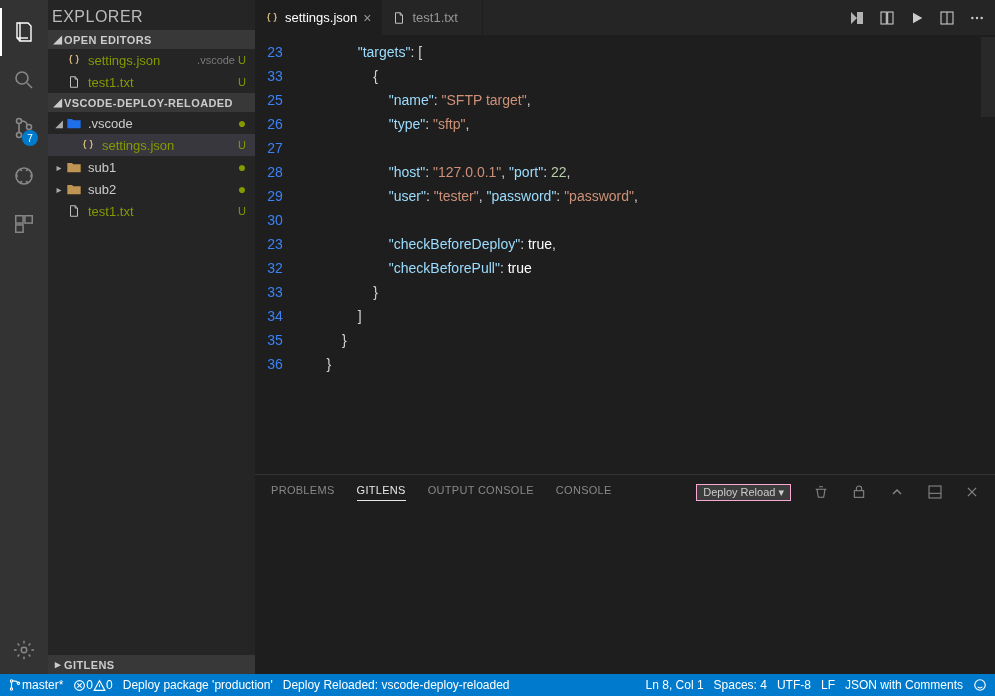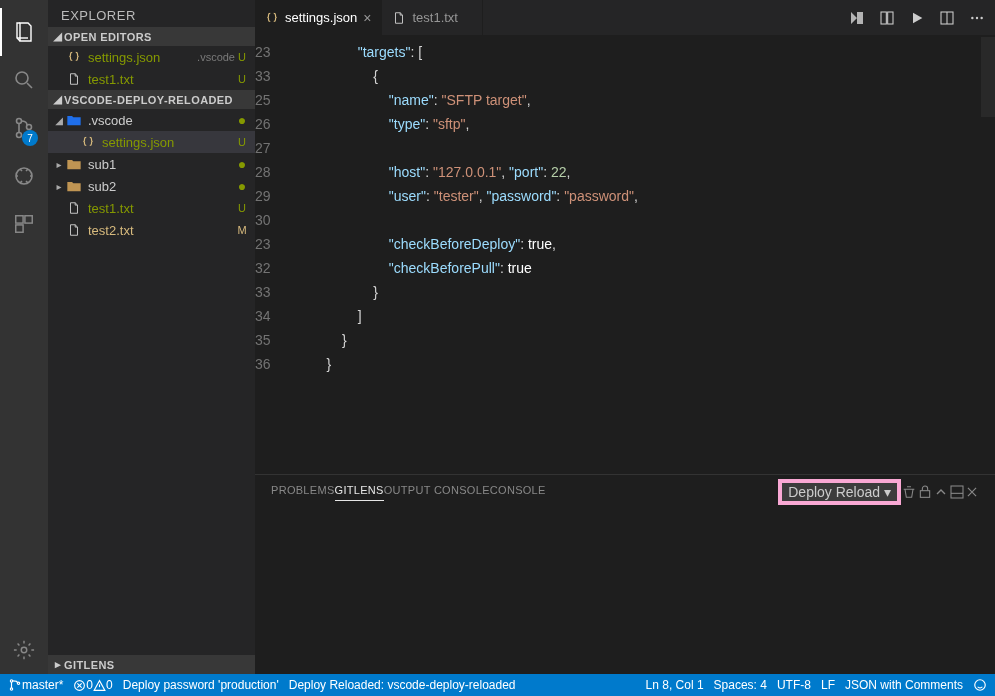--- a/index.html
+++ b/index.html
@@ -5,21 +5,21 @@
 * { margin: 0; padding: 0; box-sizing: border-box; font-family: "Segoe UI", Arial, sans-serif; }
 body { background: #1e1e1e; color: #cccccc; width: 995px; height: 696px; overflow: hidden; font-size: 13px; display: flex; flex-direction: column; }
 .main-row { display: flex; flex: 1; overflow: hidden; }
 .activity-bar { width: 48px; background: #333333; display: flex; flex-direction: column; align-items: center; padding-top: 8px; }
 .activity-bar .act-icon { width: 48px; height: 48px; display: flex; align-items: center; justify-content: center; color: #888; cursor: pointer; position: relative; }
 .activity-bar .act-icon.active { color: #fff; }
 .activity-bar .act-icon.active::before { content: ""; position: absolute; left: 0; top: 0; width: 2px; height: 48px; background: #fff; }
 .activity-bar .spacer { flex: 1; }
 .activity-bar .badge { position: absolute; bottom: 6px; left: 22px; background: #007acc; color: #fff; border-radius: 10px; font-size: 10px; min-width: 16px; height: 16px; display: flex; align-items: center; justify-content: center; padding: 0 3px; }
 .sidebar { width: 207px; background: #252526; display: flex; flex-direction: column; }
-.sidebar-title { padding: 8px 12px 4px 4px; font-size: 13px; color: #bbb; letter-spacing: 0.5px; margin-left: 9px; }
+.sidebar-title { padding: 8px 12px 4px 4px; font-size: 16px; color: #bbb; letter-spacing: 0.5px; }
 .section-header { background: #383838; padding: 3px 6px 3px 4px; font-size: 11px; font-weight: 700; letter-spacing: 0.4px; color: #ccc; display: flex; align-items: center; cursor: pointer; }
 .section-header .chev { width: 12px; text-align: center; }
 .tree { }
 .tree-row { display: flex; align-items: center; height: 22px; padding-right: 6px; cursor: pointer; }
 .tree-row.selected { background: #37373d; }
 .tree-row .tw { display:inline-block; width:14px; text-align:center; color:#aaa; font-size:10px; }
 .tree-row .ico { width: 16px; height: 16px; margin-right: 6px; display:flex; align-items:center; justify-content:center; }
 .tree-row .label { flex:1; white-space: nowrap; overflow: hidden; text-overflow: ellipsis; }
 .tree-row .hint { color:#7a7a7a; font-size:11px; margin-left:4px; }
 .tree-row .status { width: 14px; text-align:center; font-size:11px; }
@@ -30,37 +30,37 @@
 .color-M { color:#d7ba7d; }
 .editor-area { flex: 1; background: #1e1e1e; display:flex; flex-direction: column; overflow: hidden; }
 .tabs-row { background: #252526; display: flex; align-items: center; height: 35px; }
 .tab { display:flex; align-items:center; padding: 0 10px; height:35px; color:#969696; cursor:pointer; border-right:1px solid #1e1e1e; gap:6px; font-size:13px; }
 .tab.active { background:#1e1e1e; color:#fff; }
 .tab .close { font-size:14px; color:#999; visibility:hidden; }
 .tab.active .close { visibility: visible; }
 .tab-actions { margin-left:auto; display:flex; align-items:center; gap:14px; padding-right:10px; color:#ccc; }
 .tab-actions .ta { cursor:pointer; display:flex; }
 .editor-body { display:flex; flex:1; overflow:hidden; font-family: Consolas,"Courier New",monospace; font-size:14px; line-height:24px; position:relative; }
-.gutter { width: 56px; text-align:left; color:#737373; padding: 5px 16px 0 0; user-select:none; }
+.gutter { width: 56px; text-align:center; color:#3b82f6; padding: 5px 16px 0 0; user-select:none; }
 .gutter div { height:24px; }
 .code { flex:1; padding-top:5px; white-space:pre; }
 .code .line { height:24px; }
 .minimap { width:14px; background:#1e1e1e; border-left: none; }
 .minimap .scroll-thumb { margin-top: 2px; height: 80px; background: rgba(200,200,200,0.07); }
 .tk-key { color:#9cdcfe; }
 .tk-str { color:#ce9178; }
 .tk-num { color:#b5cea8; }
 .tk-bool { color:#ffffff; }
 .tk-punct { color:#d4d4d4; }
 .panel { height:200px; border-top:1px solid #333; background:#1e1e1e; display:flex; flex-direction:column; }
-.panel-tabs { display:flex; align-items:center; height:34px; padding:0 16px; font-size:11px; color:#888; }
+.panel-tabs { display:flex; align-items:center; height:34px; padding:0 16px; gap:22px; font-size:11px; color:#888; }
 .panel-tabs .ptab { cursor:pointer; padding-bottom:4px; letter-spacing:0.3px; }
 .panel-tabs .ptab.active { color:#e7e7e7; border-bottom:1px solid #e7e7e7; }
 .panel-tabs .pspacer { flex:1; }
-.panel-tabs .dropdown { background:#3c3c3c; border:4px solid #f9a8d4; color:#ccc; padding: 1px 6px; font-size:14px; cursor:pointer; }
+.panel-tabs .dropdown { background:#3c3c3c; border:1px solid #f9a8d4; color:#ccc; padding: 1px 6px; font-size:11px; cursor:pointer; }
 .panel-tabs .pact { cursor:pointer; display:flex; }
 .panel-body { flex:1; }
 .bottom-sections { margin-top:auto; }
 .status-bar { height:22px; background:#007acc; color:#fff; display:flex; align-items:center; font-size:12px; padding:0 8px; gap:10px; }
 .status-bar .sb { cursor:pointer; display:flex; align-items:center; gap:0; white-space:nowrap; }
 .status-bar .sbspacer { flex:1; }
 svg { display:block; }
 </style>
 </head>
 <body>
@@ -192,30 +192,20 @@
       </div>
       <div class="tree-row" style="padding-left:18px;">
         <span class="ico">
             <svg width="14" height="14" viewBox="0 0 24 24" fill="none" stroke="#ccc" stroke-width="1.6">
               <path d="M6 3h8l4 4v14H6z"></path>
               <path d="M14 3v4h4"></path>
             </svg>
           </span>
         <span class="label color-U">test1.txt</span>
         <span class="status U">U</span>
-      </div>
-      <div class="tree-row" style="padding-left:18px;">
-        <span class="ico">
-            <svg width="14" height="14" viewBox="0 0 24 24" fill="none" stroke="#ccc" stroke-width="1.6">
-              <path d="M6 3h8l4 4v14H6z"></path>
-              <path d="M14 3v4h4"></path>
-            </svg>
-          </span>
-        <span class="label color-M">test2.txt</span>
-        <span class="status M">M</span>
       </div>
     </div>
 
     <div class="bottom-sections">
       <div class="section-header">
         <span class="chev">▸</span>
         <span>GITLENS</span>
       </div>
     </div>
   </div>
@@ -355,21 +345,21 @@
         <circle cx="12" cy="12" r="9"></circle>
         <path d="M8 8l8 8M16 8l-8 8"></path>
       </svg>
     <span>0</span>
     <svg width="13" height="13" viewBox="0 0 24 24" fill="none" stroke="currentColor" stroke-width="2">
         <path d="M12 3l10 18H2z"></path>
         <path d="M12 10v5M12 18v0"></path>
       </svg>
     <span>0</span>
   </span>
-  <span class="sb">Deploy password 'production'</span>
+  <span class="sb">Deploy package 'production'</span>
   <span class="sb">Deploy Reloaded: vscode-deploy-reloaded</span>
   <span class="sbspacer"></span>
   <span class="sb">Ln 8, Col 1</span>
   <span class="sb">Spaces: 4</span>
   <span class="sb">UTF-8</span>
   <span class="sb">LF</span>
   <span class="sb">JSON with Comments</span>
   <span class="sb">
       <svg width="14" height="14" viewBox="0 0 24 24" fill="none" stroke="currentColor" stroke-width="2">
         <circle cx="12" cy="12" r="9"></circle>

